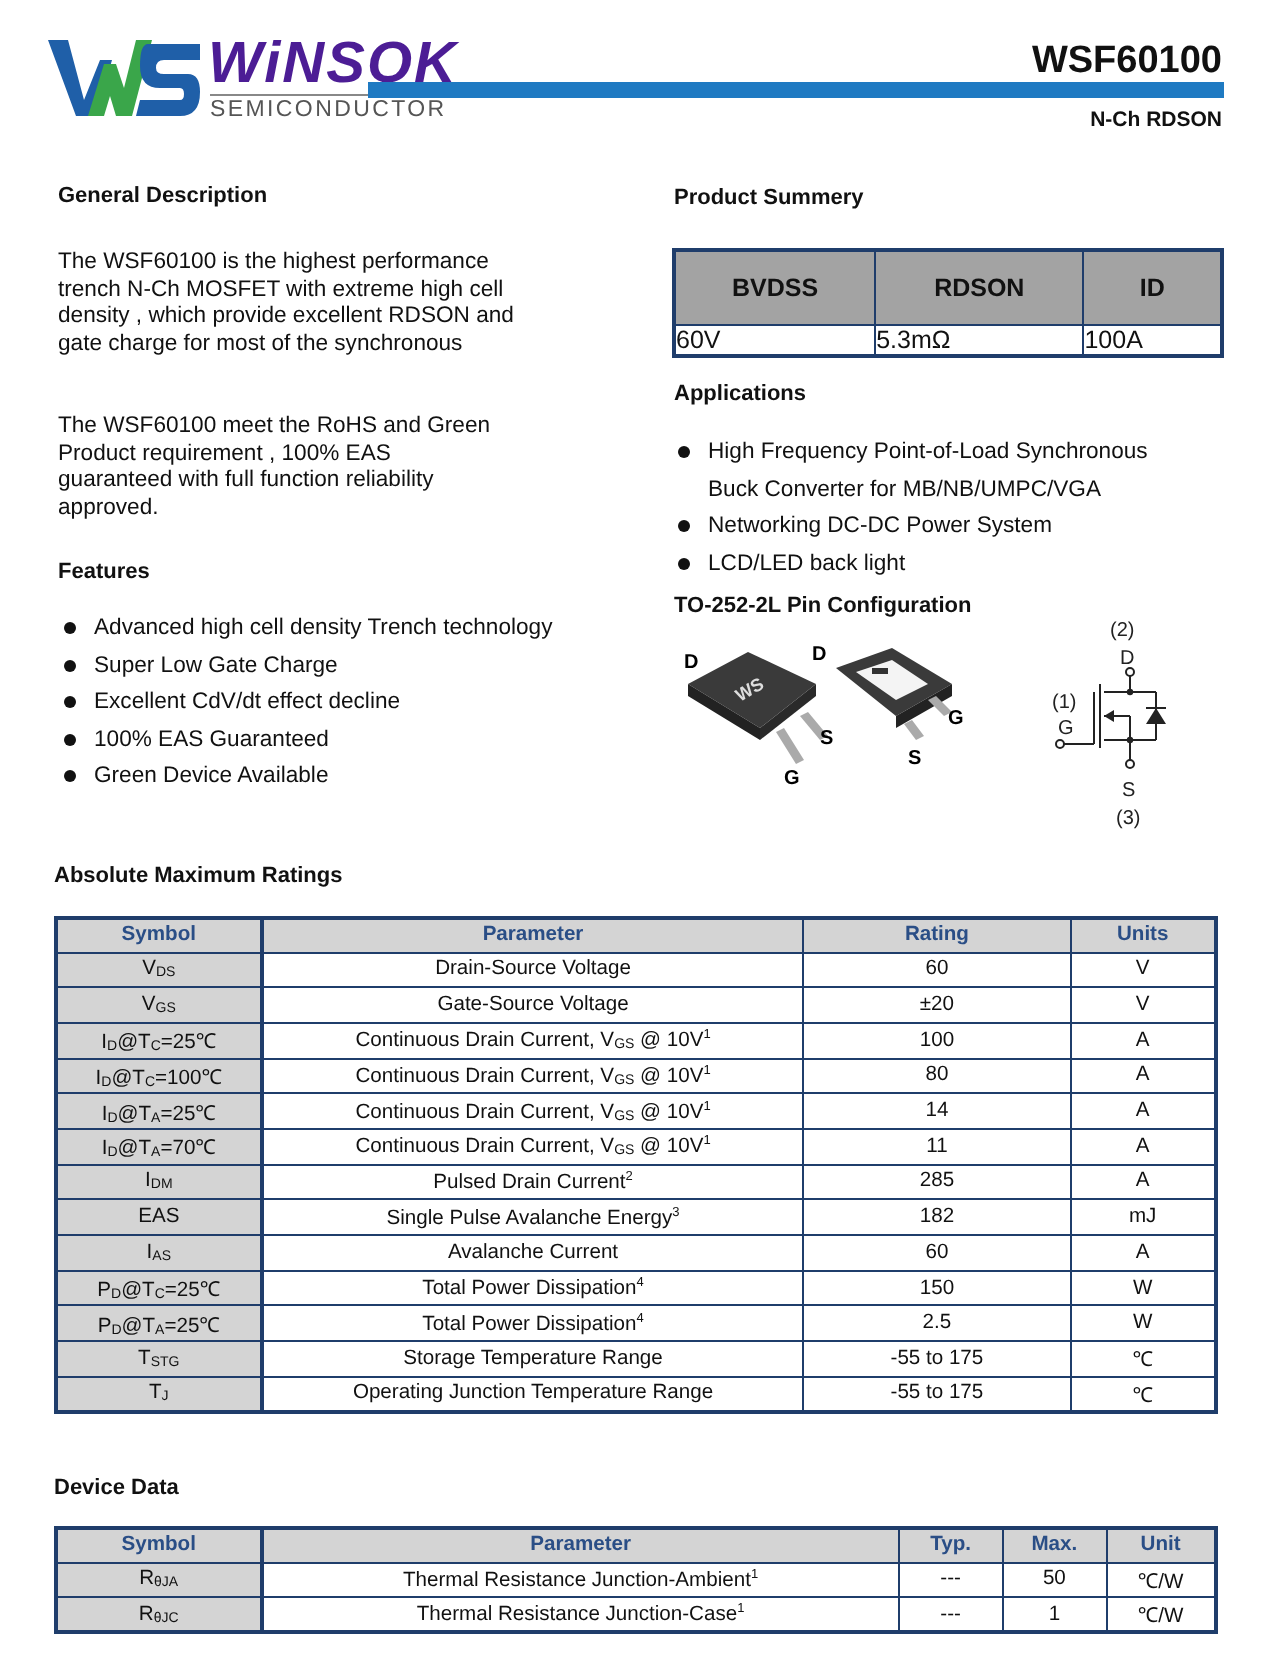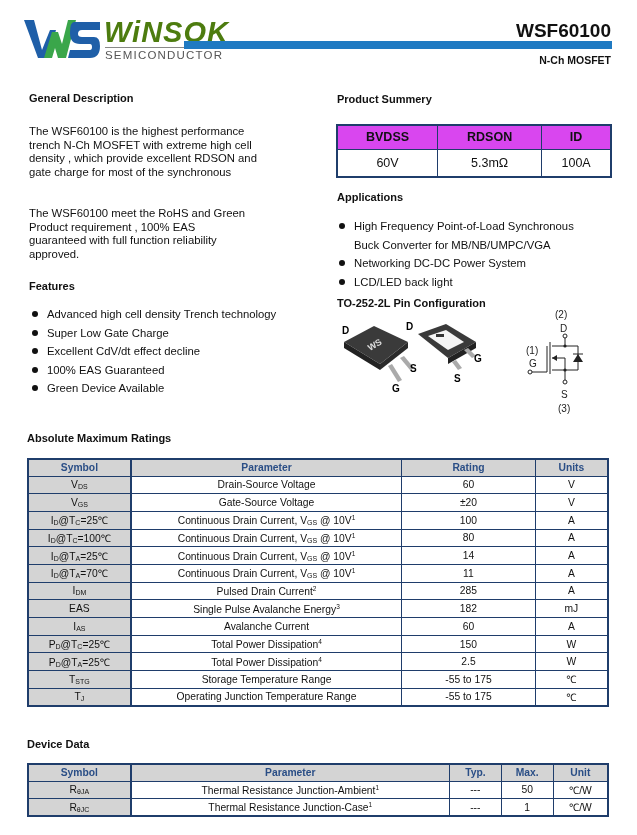--- a/index.html
+++ b/index.html
@@ -1,33 +1,33 @@
 <!DOCTYPE html>
 <html><head>
 <meta charset="utf-8">
 <style>
   * { box-sizing: border-box; margin: 0; padding: 0; }
   body { width: 637px; height: 835px; background: #fff; font-family: "Liberation Sans", sans-serif; color: #111; position: relative; overflow: hidden; }
   .abs { position: absolute; }
   .logo-ws { left: 24px; top: 18px; width: 76px; height: 42px; }
-  .logo-name { left: 104px; top: 16px; font-size: 29px; font-weight: bold; font-style: italic; color: #4d7c0f; letter-spacing: 1px; }
+  .logo-name { left: 104px; top: 16px; font-size: 29px; font-weight: bold; font-style: italic; color: #4c1d95; letter-spacing: 1px; }
   .logo-sub { left: 105px; top: 47px; font-size: 11.5px; color: #555; letter-spacing: 1.2px; border-top: 1px solid #888; padding-top: 1px; }
   .header-bar { left: 184px; top: 41px; width: 428px; height: 8px; background: #1f7ac2; }
   .part-no { right: 26px; top: 20px; font-size: 19px; font-weight: bold; }
   .part-type { right: 26px; top: 54px; font-size: 10.5px; font-weight: bold; }
   h2 { position: absolute; font-size: 11px; font-weight: bold; }
   .para { position: absolute; font-size: 11.3px; line-height: 13.5px; }
   ul.bul { position: absolute; list-style: none; font-size: 11.3px; }
   ul.bul li { position: relative; padding-left: 18px; height: 18.5px; line-height: 18.5px; }
   ul.bul li::before { content: ""; position: absolute; left: 3px; top: 6px; width: 6px; height: 6px; background: #111; border-radius: 50%; }
   ul.bul li.cont::before { display: none; }
   table { border-collapse: collapse; position: absolute; }
   .summary { left: 336px; top: 124px; width: 276px; border: 2px solid #1f3d6b; }
-  .summary th { background: #d946ef; font-size: 12.5px; font-weight: bold; height: 24px; border: 1px solid #1f3d6b; }
-  .summary td { font-size: 12.5px; text-align: center; height: 28px; border: 1px solid #1f3d6b; }
+  .summary th { background: #a3a3a3; font-size: 12.5px; font-weight: bold; height: 37px; border: 1px solid #1f3d6b; }
+  .summary td { font-size: 12.5px; text-align: left; height: 16px; border: 1px solid #1f3d6b; }
   .amr { left: 27px; top: 458px; width: 582px; border: 2px solid #1f3d6b; }
   .amr th, .thr th { background: #d4d4d4; color: #2a4e86; font-size: 10.3px; font-weight: bold; height: 17px; border: 1px solid #1f3d6b; border-bottom: 1.5px solid #1f3d6b; }
   .amr td, .thr td { font-size: 10.3px; text-align: center; height: 17.7px; border-bottom: 1px solid #1f3d6b; border-right: 1px solid #1f3d6b; }
   .amr td.sym, .thr td.sym { background: #d4d4d4; border-right: 2px solid #1f3d6b; }
   .amr th.sym, .thr th.sym { border-right: 2px solid #1f3d6b; }
   .thr { left: 27px; top: 763px; width: 582px; border: 2px solid #1f3d6b; }
   sub { font-size: 7px; vertical-align: -1px; }
   sup { font-size: 6.5px; vertical-align: 4px; }
   .pkg { left: 336px; top: 320px; width: 170px; height: 75px; }
   .schem { left: 520px; top: 306px; width: 80px; height: 112px; }
@@ -37,21 +37,21 @@
 
 <svg class="abs logo-ws" viewBox="0 0 76 42">
   <polygon points="0,2 10,2 18,32 26,12 32,12 24,40 14,40" fill="#1f5fa8"></polygon>
   <polygon points="20,40 28,14 34,14 38,26 44,2 52,2 42,40 34,40 31,30 28,40" fill="#3aa64a"></polygon>
   <path d="M50,4 H76 V12 H58 Q54,12 54,16 Q54,19 58,19 H70 Q76,19 76,28 Q76,40 66,40 H44 L46,32 H66 Q68,32 68,29 Q68,26 66,26 H56 Q46,26 46,15 Q46,4 50,4 Z" fill="#1f5fa8"></path>
 </svg>
 <div class="abs logo-name">WiNSOK</div>
 <div class="abs logo-sub">SEMICONDUCTOR</div>
 <div class="abs header-bar"></div>
 <div class="abs part-no">WSF60100</div>
-<div class="abs part-type">N-Ch MOSFET</div>
+<div class="abs part-type">N-Ch RDSON</div>
 
 <h2 style="left:29px;top:92px">General Description</h2>
 <div class="para" style="left:29px;top:125px">
   <div>The WSF60100 is the highest performance</div>
   <div>trench N-Ch MOSFET with extreme high cell</div>
   <div>density ,  which provide excellent RDSON and</div>
   <div>gate charge  for most of the synchronous</div>
 </div>
 <div class="para" style="left:29px;top:207px">
   <div>The WSF60100 meet the RoHS and Green</div>

